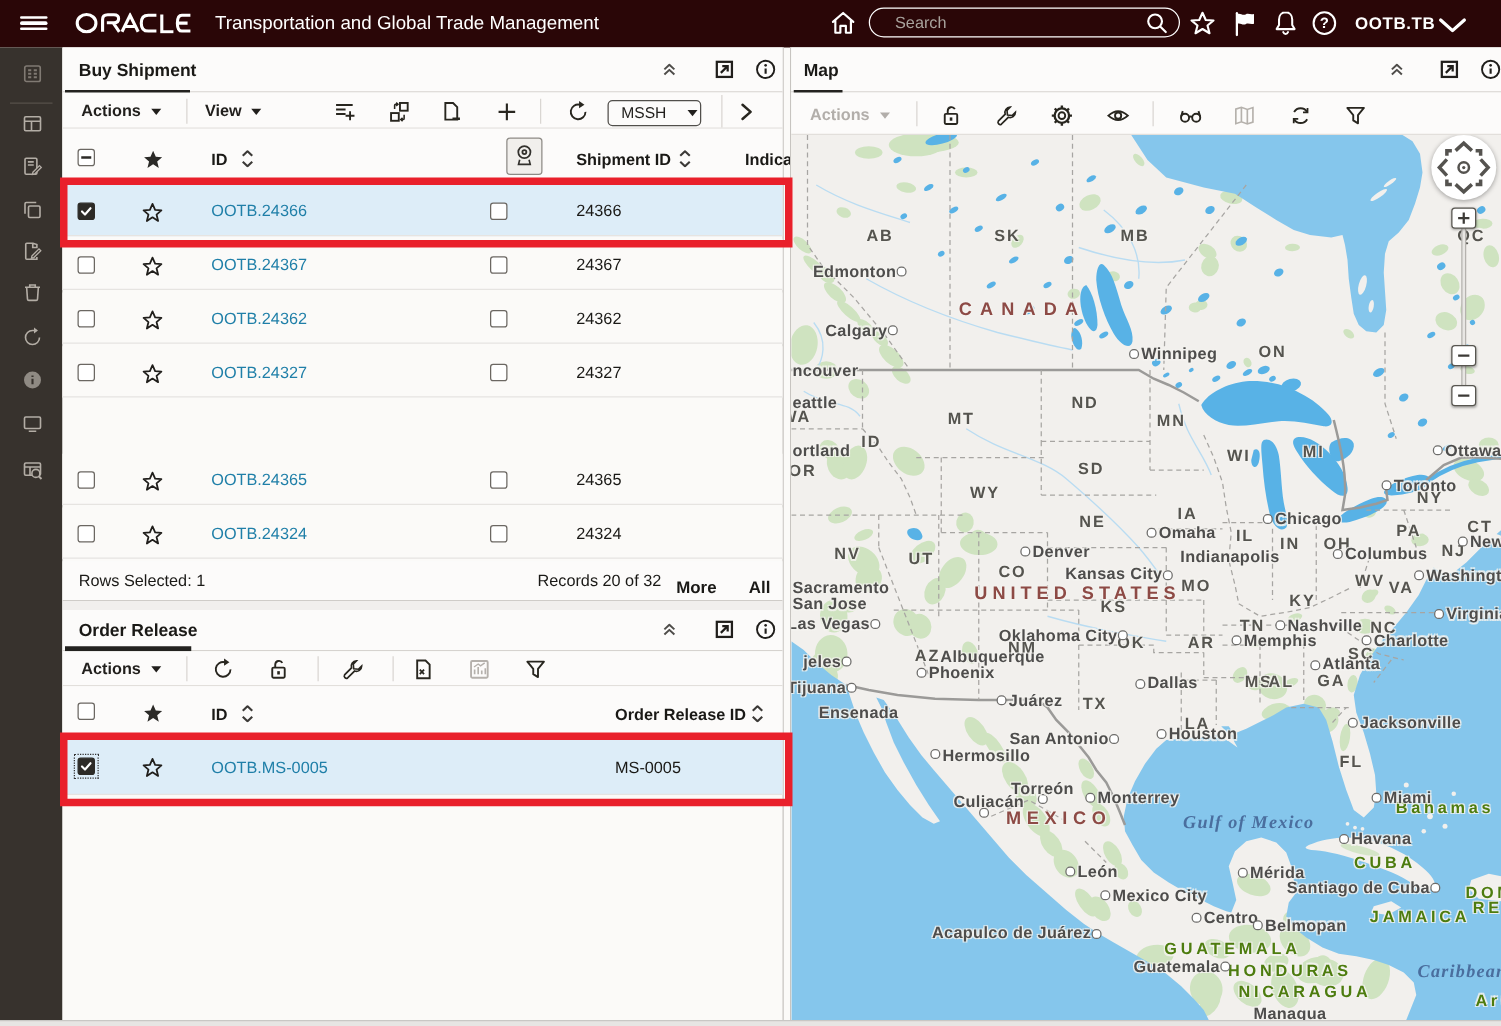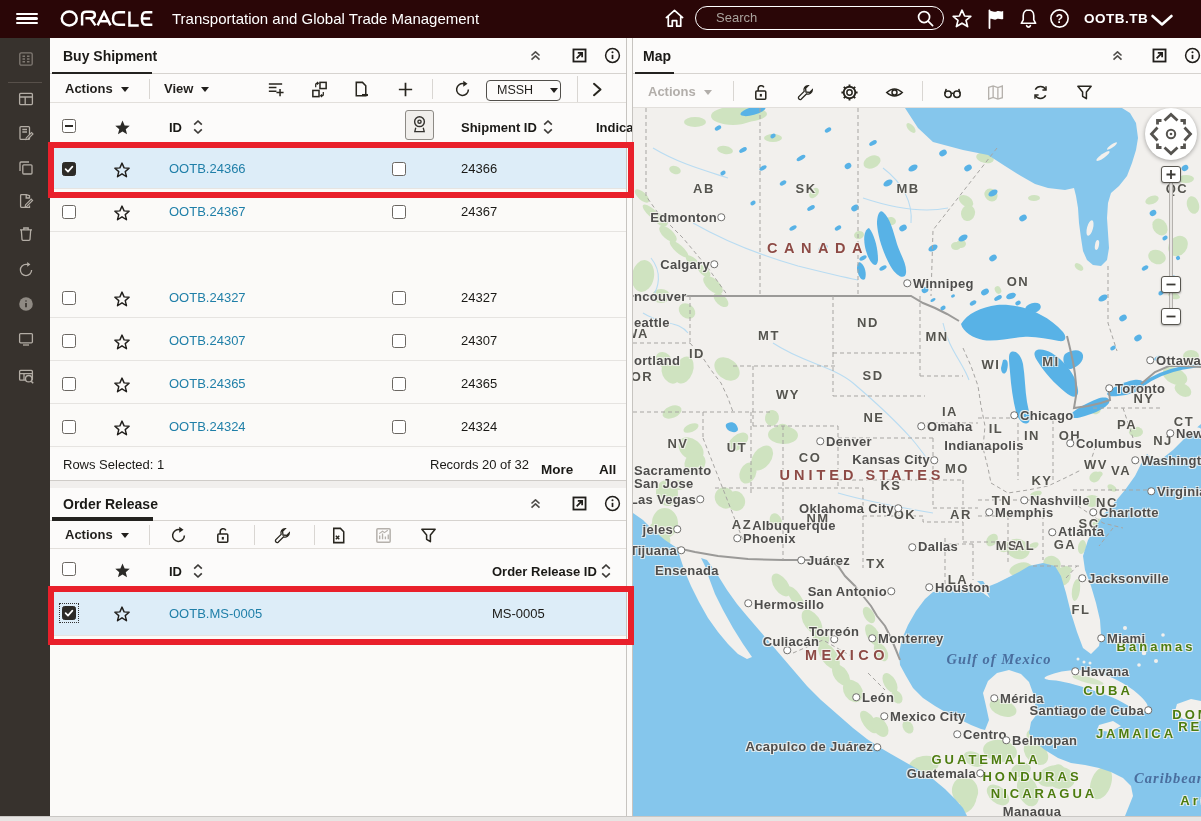--- a/index.html
+++ b/index.html
@@ -257,37 +257,37 @@
       </div>
     <div class="row" style="top:153px">
         <div class="cb" style="left:12px;top:14px"></div>
         <svg class="ticon" style="left:63px;top:13px" width="18" height="18" viewBox="0 0 24 24">
           <path d="M12 2.8 14.8 9.2 21.5 9.7 16.3 14.2 18 21 12 17.1 6 21 7.7 14.2 2.5 9.7 9.2 9.2 Z" fill="none" stroke="#201e1b" stroke-width="1.9" stroke-linejoin="round"></path>
         </svg>
         <div class="link">OOTB.24367</div>
         <div class="cb" style="left:342px;top:14px"></div>
         <div class="val">24367</div>
       </div>
+    <div class="row" style="top:196px">
+        <div class="cb" style="left:12px;top:14px"></div>
+        <svg class="ticon" style="left:63px;top:13px" width="18" height="18" viewBox="0 0 24 24">
+          <path d="M12 2.8 14.8 9.2 21.5 9.7 16.3 14.2 18 21 12 17.1 6 21 7.7 14.2 2.5 9.7 9.2 9.2 Z" fill="none" stroke="#201e1b" stroke-width="1.9" stroke-linejoin="round"></path>
+        </svg>
+        <div class="link">OOTB.24362</div>
+        <div class="cb" style="left:342px;top:14px"></div>
+        <div class="val">24362</div>
+      </div>
     <div class="row" style="top:239px">
         <div class="cb" style="left:12px;top:14px"></div>
         <svg class="ticon" style="left:63px;top:13px" width="18" height="18" viewBox="0 0 24 24">
           <path d="M12 2.8 14.8 9.2 21.5 9.7 16.3 14.2 18 21 12 17.1 6 21 7.7 14.2 2.5 9.7 9.2 9.2 Z" fill="none" stroke="#201e1b" stroke-width="1.9" stroke-linejoin="round"></path>
         </svg>
         <div class="link">OOTB.24327</div>
         <div class="cb" style="left:342px;top:14px"></div>
         <div class="val">24327</div>
-      </div>
-    <div class="row" style="top:282px">
-        <div class="cb" style="left:12px;top:14px"></div>
-        <svg class="ticon" style="left:63px;top:13px" width="18" height="18" viewBox="0 0 24 24">
-          <path d="M12 2.8 14.8 9.2 21.5 9.7 16.3 14.2 18 21 12 17.1 6 21 7.7 14.2 2.5 9.7 9.2 9.2 Z" fill="none" stroke="#201e1b" stroke-width="1.9" stroke-linejoin="round"></path>
-        </svg>
-        <div class="link">OOTB.24307</div>
-        <div class="cb" style="left:342px;top:14px"></div>
-        <div class="val">24307</div>
       </div>
     <div class="row" style="top:325px">
         <div class="cb" style="left:12px;top:14px"></div>
         <svg class="ticon" style="left:63px;top:13px" width="18" height="18" viewBox="0 0 24 24">
           <path d="M12 2.8 14.8 9.2 21.5 9.7 16.3 14.2 18 21 12 17.1 6 21 7.7 14.2 2.5 9.7 9.2 9.2 Z" fill="none" stroke="#201e1b" stroke-width="1.9" stroke-linejoin="round"></path>
         </svg>
         <div class="link">OOTB.24365</div>
         <div class="cb" style="left:342px;top:14px"></div>
         <div class="val">24365</div>
       </div>

